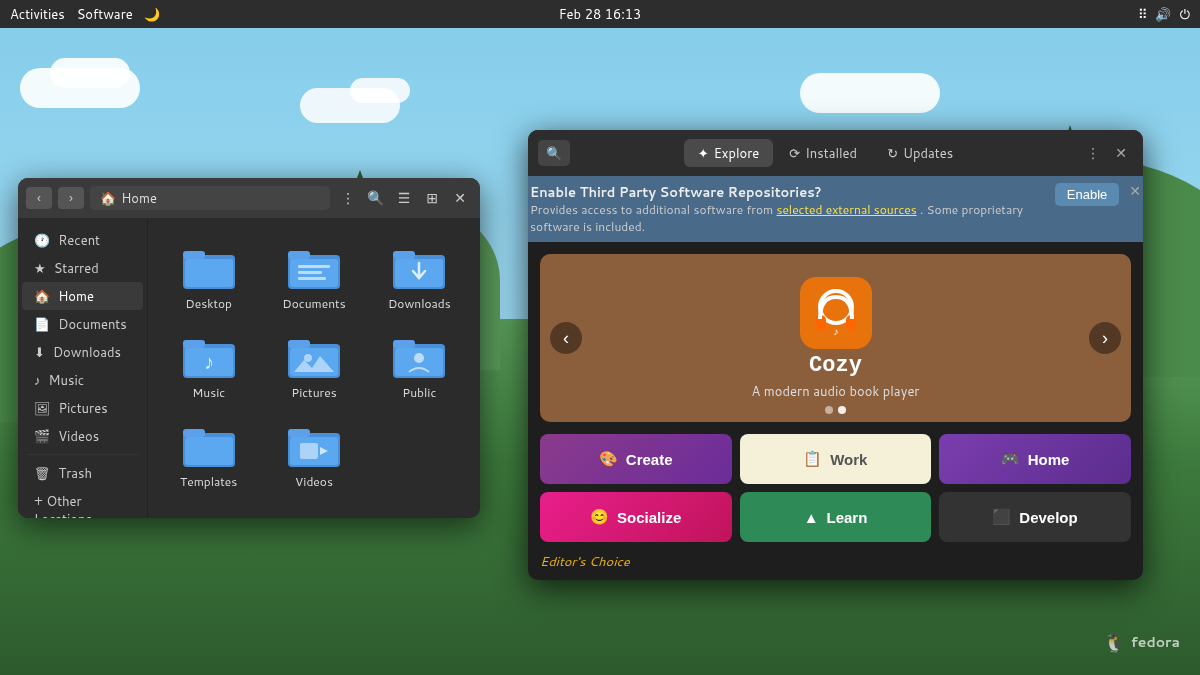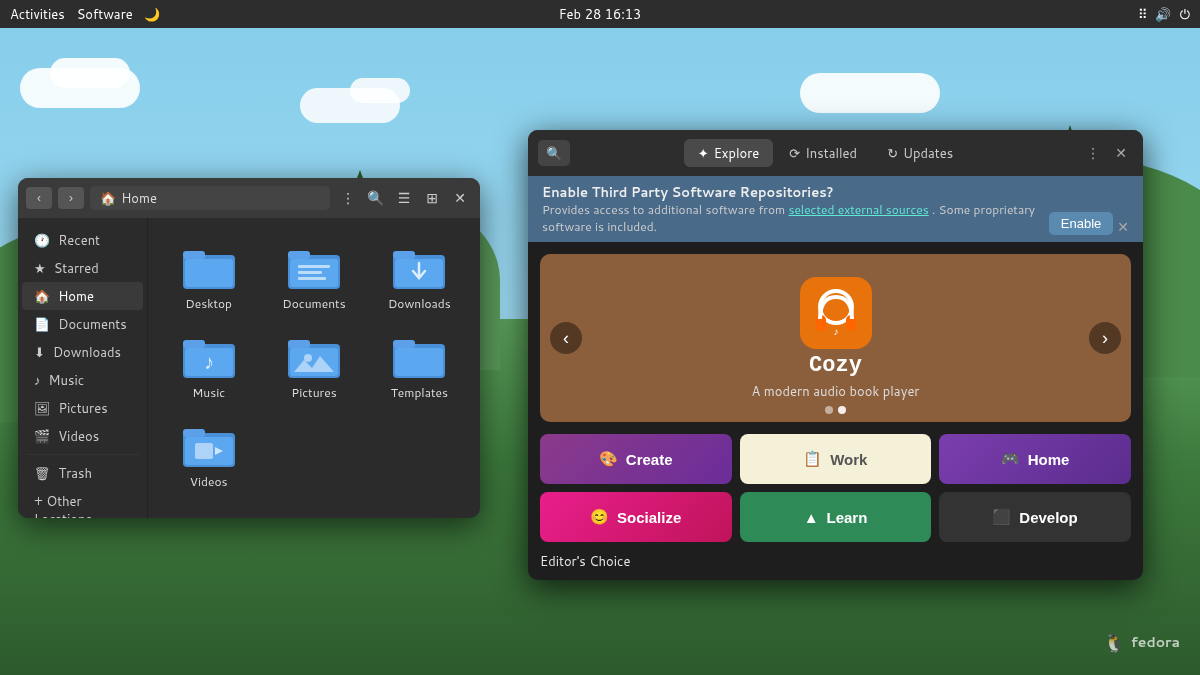--- a/index.html
+++ b/index.html
@@ -252,33 +252,33 @@
       width: 24px;
       height: 24px;
       display: flex;
       align-items: center;
       justify-content: center;
       border-radius: 4px;
     }
 
     .sc-banner {
       background: #4a6a8a;
-      padding: 7px 14px;
-      display: flex;
-      align-items: flex-end;
-      gap: 4px;
+      padding: 7px 2px;
+      display: flex;
+      align-items: flex-start;
+      gap: 10px;
       font-size: 12px;
       color: #eee;
     }
     .sc-banner-title {
       font-weight: bold;
       font-size: 13px;
     }
     .sc-banner-link {
-      color: #5eead4;
+      color: #fde047;
       text-decoration: underline;
       cursor: pointer;
     }
     .sc-banner-enable {
       margin-left: auto;
       background: #5b8ab0;
       border: none;
       color: #fff;
       padding: 4px 12px;
       border-radius: 5px;
@@ -379,23 +379,24 @@
     .sc-cat-work { background: #f5f0d8; color: #555; }
     .sc-cat-play { background: linear-gradient(135deg, #7B3DAE, #5B2D8E); }
     .sc-cat-socialize { background: linear-gradient(135deg, #E91E8C, #C0145A); }
     .sc-cat-learn { background: #2E8B57; }
     .sc-cat-develop { background: #333; }
 
     .sc-bottom {
       padding: 10px 12px 4px;
     }
     .sc-editors-choice {
-      color: #e5e5e5;
+      color: #eab308;
       font-size: 13px;
       font-weight: 500;
+      font-style: italic;
     }
     .fedora-logo {
       position: absolute;
       bottom: 20px;
       right: 20px;
       color: rgba(255,255,255,0.7);
       font-size: 14px;
       display: flex;
       align-items: center;
       gap: 5px;
@@ -572,20 +573,32 @@
               <rect x="2" y="12" width="52" height="34" rx="4" fill="#4a90d9"></rect>
               <rect x="2" y="8" width="22" height="8" rx="3" fill="#5ba0e8"></rect>
               <rect x="4" y="16" width="48" height="28" rx="3" fill="#5ba8f0"></rect>
               <circle cx="22" cy="26" r="4" fill="rgba(255,255,255,0.5)"></circle>
               <path d="M8 40 L18 28 L26 36 L34 24 L48 40 Z" fill="rgba(255,255,255,0.5)"></path>
             </svg>
           </div>
           <span class="fm-folder-label">Pictures</span>
         </div>
 
+        <div class="fm-folder">
+          <div class="fm-folder-icon">
+            <svg viewBox="0 0 56 48" fill="none" xmlns="http://www.w3.org/2000/svg">
+              <rect x="2" y="12" width="52" height="34" rx="4" fill="#4a90d9"></rect>
+              <rect x="2" y="8" width="22" height="8" rx="3" fill="#5ba0e8"></rect>
+              <rect x="4" y="16" width="48" height="28" rx="3" fill="#5ba8f0"></rect>
+              <circle cx="28" cy="26" r="5" fill="rgba(255,255,255,0.6)"></circle>
+              <path d="M18 40 Q28 32 38 40" stroke="rgba(255,255,255,0.6)" stroke-width="2" fill="none"></path>
+            </svg>
+          </div>
+          <span class="fm-folder-label">Public</span>
+        </div>
 
         <div class="fm-folder">
           <div class="fm-folder-icon">
             <svg viewBox="0 0 56 48" fill="none" xmlns="http://www.w3.org/2000/svg">
               <rect x="2" y="12" width="52" height="34" rx="4" fill="#4a90d9"></rect>
               <rect x="2" y="8" width="22" height="8" rx="3" fill="#5ba0e8"></rect>
               <rect x="4" y="16" width="48" height="28" rx="3" fill="#5ba8f0"></rect>
             </svg>
           </div>
           <span class="fm-folder-label">Templates</span>

